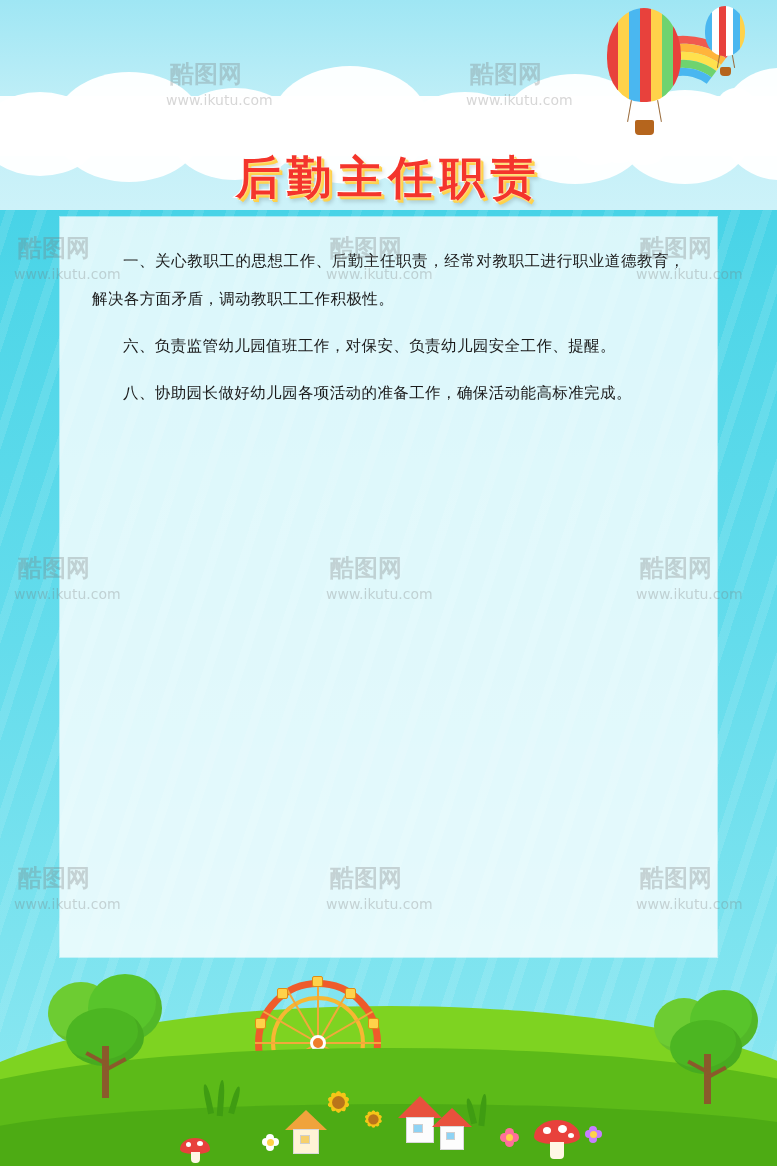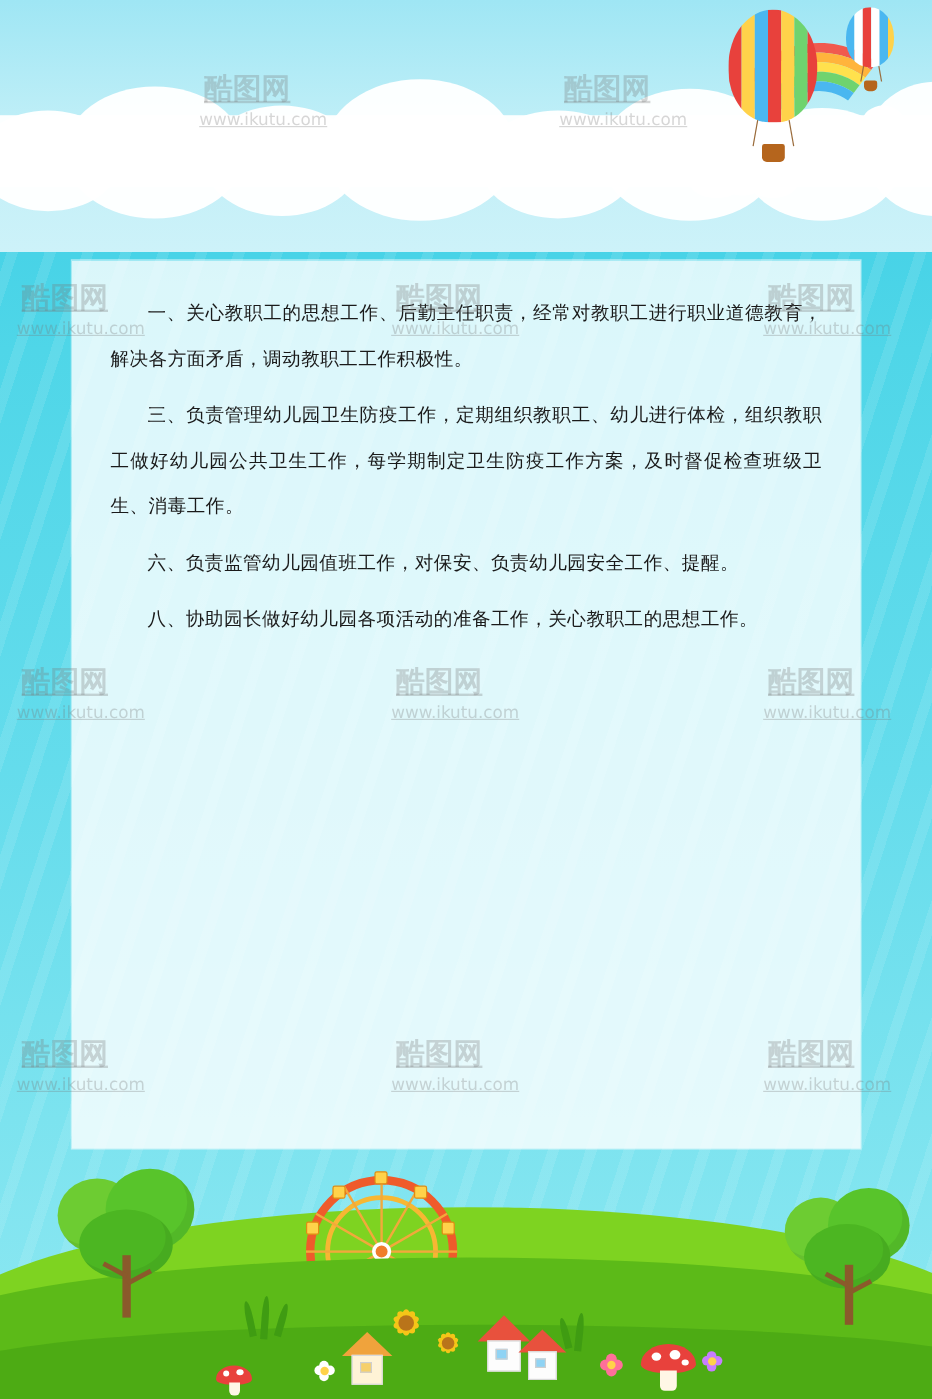--- a/index.html
+++ b/index.html
@@ -360,21 +360,20 @@
   }
 
   
   .wm {
     position: absolute;
     color: rgba(120,120,120,0.30);
     font-family: "DejaVu Sans", "Liberation Sans", sans-serif;
     white-space: nowrap;
     pointer-events: none;
     user-select: none;
-    text-decoration: underline;
   }
   .wm-logo {
     font-size: 24px;
     font-weight: bold;
   }
   .wm-url {
     font-size: 14px;
   }
   .wm-box {
     position: absolute;
@@ -443,27 +442,29 @@
       <span style="left:14px; width:7px; background:#e8413c;"></span>
       <span style="left:21px; width:7px; background:#ffffff;"></span>
       <span style="left:28px; width:7px; background:#4ab7f0;"></span>
       <span style="left:35px; width:6px; background:#ffd24a;"></span>
     </div>
     <div class="rope" style="left:13px; top:49px; height:13px; transform:rotate(10deg);"></div>
     <div class="rope" style="left:28px; top:49px; height:13px; transform:rotate(-10deg);"></div>
     <div class="basket" style="left:15px; top:61px; width:11px; height:9px;"></div>
   </div>
 
+  <div class="title-wrap">
+    <div class="title">后勤主任职责</div>
+  </div>
 
   <div class="card">
     <div class="card-inner">
       <p class="para">一、关心教职工的思想工作、后勤主任职责，经常对教职工进行职业道德教育，解决各方面矛盾，调动教职工工作积极性。</p>
-      <p class="para">三、负责管理幼儿园卫生防疫工作，定期组织教职工、幼儿进行体检，组织教职工做好幼儿园公共卫生工作，每学期制定卫生防疫工作方案，及时督促检查班级卫生、消毒工作。</p>
       <p class="para">六、负责监管幼儿园值班工作，对保安、负责幼儿园安全工作、提醒。</p>
-      <p class="para">八、协助园长做好幼儿园各项活动的准备工作，关心教职工的思想工作。</p>
+      <p class="para">八、协助园长做好幼儿园各项活动的准备工作，确保活动能高标准完成。</p>
     </div>
   </div>
 
   <div class="ground">
     <div class="hill-back"></div>
 
     <div class="ferris">
       <div class="ring"></div>
       <div class="ring2"></div>
       <div class="spoke" style="transform:rotate(0deg);"></div>

